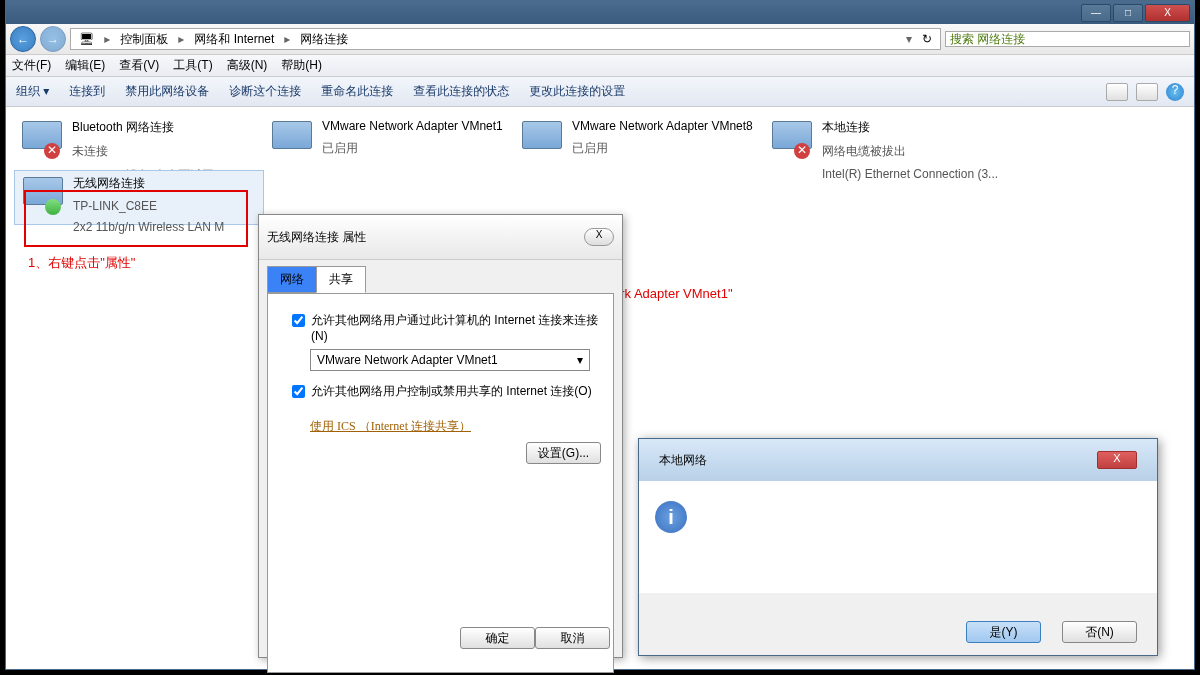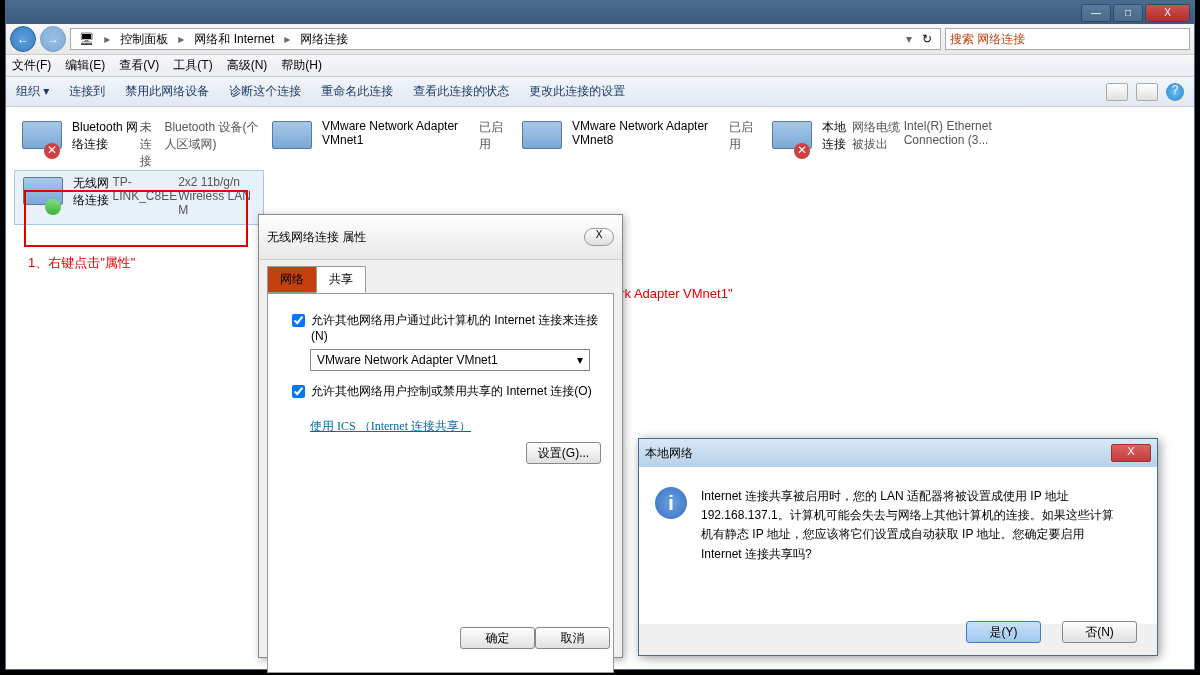--- a/index.html
+++ b/index.html
@@ -7,53 +7,53 @@
 .window{position:absolute;background:#fff;border:1px solid #4a6a8a}
 .titlebar{height:23px;background:linear-gradient(#4b6b8f,#3a5a7e);display:flex;align-items:center;justify-content:flex-end;padding:0 4px}
 .win-btn{width:30px;height:18px;margin-left:2px;background:linear-gradient(#5a7a9a,#4a6a8a);border:1px solid #2a4a6a;display:flex;align-items:center;justify-content:center;color:#fff;font-size:10px;border-radius:2px}
 .win-btn.close{width:45px;background:linear-gradient(#d05050,#b03030)}
 .main-window{left:5px;top:0;width:1190px;height:670px}
 .navbar{height:31px;background:linear-gradient(#f8f8f8,#e8e8e8);border-bottom:1px solid #ccc;display:flex;align-items:center;padding:0 4px;gap:4px}
 .nav-btn{width:26px;height:26px;border-radius:13px;background:radial-gradient(#5aa0e0,#3a80c0);border:1px solid #2a60a0;display:flex;align-items:center;justify-content:center;color:#fff}
 .breadcrumb{flex:1;height:22px;border:1px solid #aaa;background:#fff;display:flex;align-items:center;padding:0 4px;gap:2px}
 .breadcrumb span{padding:0 4px}
 .bc-arrow{color:#666}
-.searchbox{width:245px;height:22px;border:1px solid #aaa;background:#fff;padding:0 4px;color:#c2410c;display:flex;align-items:center}
+.searchbox{width:245px;height:16px;border:1px solid #aaa;background:#fff;padding:0 4px;color:#4d7c0f;display:flex;align-items:center}
 .menubar{height:22px;background:linear-gradient(#f8f8fb,#eaecf2);border-bottom:1px solid #ccc;display:flex;align-items:center;padding:0 6px;gap:14px}
 .toolbar{height:30px;background:linear-gradient(#f2f6fb,#e2e8f2);border-bottom:1px solid #ccc;display:flex;align-items:center;padding:0 10px;gap:20px;color:#1a3a6a}
 .toolbar-right{margin-left:auto;display:flex;gap:8px;align-items:center}
 .content{position:relative;background:#fff;height:560px;padding:8px}
 .conn-grid{display:flex;flex-wrap:wrap}
 .conn-item{width:250px;height:55px;display:flex;gap:6px;padding:4px;align-items:flex-start}
 .conn-item.selected{background:#e8f0fa;border:1px solid #a8c8e8}
 .conn-icon{width:48px;height:40px;position:relative;flex-shrink:0}
 .monitor{width:40px;height:28px;background:linear-gradient(#a8c8e8,#7aa8d8);border:1px solid #5a7a9a;border-radius:2px;position:absolute;left:4px;top:2px}
 .badge{position:absolute;bottom:0;right:6px;width:16px;height:16px;border-radius:8px}
-.conn-text{display:flex;gap:1px;color:#555}
+.conn-text{display:flex;flex-direction:column;gap:7px;color:#555}
 .conn-text .name{color:#000}
 .annotation{position:absolute;color:#e00000;font-size:13px}
 .redbox{position:absolute;border:2px solid #e00000}
 .dialog{position:absolute;background:#f0f0f0;border:1px solid #888;box-shadow:2px 2px 8px rgba(0,0,0,0.3)}
 .dialog-title{height:45px;background:linear-gradient(#fff,#e8e8e8);border-bottom:1px solid #ccc;display:flex;align-items:center;padding:0 8px;justify-content:space-between}
 .dialog-close{width:30px;height:18px;border:1px solid #999;border-radius:9px;background:linear-gradient(#fff,#ddd);text-align:center;font-size:10px}
 .tabs{display:flex;padding:6px 8px 0 8px;background:#f0f0f0}
-.tab{padding:4px 12px;border:1px solid #999;background:#c2410c;margin-right:-1px;font-size:12px}
+.tab{padding:4px 12px;border:1px solid #999;background:#3b82f6;margin-right:-1px;font-size:12px}
 .tab.active{background:#fff;border-bottom:1px solid #fff;position:relative;z-index:1}
 .tab-panel{margin:0 8px 8px 8px;background:#fff;border:1px solid #999;padding:12px;min-height:380px;position:relative}
 .group-label{font-family:SimSun;margin-bottom:8px}
 .checkbox-row{display:flex;align-items:flex-start;gap:6px;margin:6px 0 6px 12px;font-family:SimSun}
 .checkbox-row input{margin-top:2px}
 .sub-label{margin-left:30px;font-family:SimSun;margin-top:6px}
 .combo{margin-left:30px;margin-top:4px;width:280px;height:22px;border:1px solid #888;background:#fff;display:flex;align-items:center;justify-content:space-between;padding:0 6px;font-family:SimSun}
-.link{color:#0369a1;text-decoration:underline;margin-left:30px;display:inline-block;margin-top:12px;font-family:SimSun}
+.link{color:#a16207;text-decoration:underline;margin-left:30px;display:inline-block;margin-top:12px;font-family:SimSun}
 .btn{min-width:75px;height:22px;border:1px solid #888;background:linear-gradient(#fff,#e0e0e0);border-radius:3px;padding:0 10px;display:inline-flex;align-items:center;justify-content:center}
 .btn.primary{border:1px solid #3a80c0;background:linear-gradient(#c8e0f8,#a0c8f0)}
 .dialog-buttons{position:absolute;bottom:8px;right:12px;display:flex;}
 .msgbox{position:absolute;background:#f0f0f0;border:1px solid #4a6a8a;box-shadow:2px 2px 10px rgba(0,0,0,0.4)}
-.msgbox-title{height:28px;background:linear-gradient(#d8e8f8,#b8d0e8);display:flex;align-items:center;justify-content:space-between;padding:0 6px}
+.msgbox-title{height:42px;background:linear-gradient(#d8e8f8,#b8d0e8);display:flex;align-items:center;justify-content:space-between;padding:0 20px}
 .msgbox-close{width:40px;height:18px;background:linear-gradient(#e06060,#c04040);border:1px solid #a03030;border-radius:2px;color:#fff;text-align:center;font-size:11px}
 .msgbox-body{padding:20px 16px 60px 16px;display:flex;gap:14px;background:#fff}
 .info-icon{width:32px;height:32px;border-radius:16px;background:radial-gradient(#6aa0e0,#3a70c0);color:#fff;display:flex;align-items:center;justify-content:center;font-size:20px;font-weight:bold;flex-shrink:0}
 .msgbox-text{line-height:1.6;max-width:420px}
 .msgbox-buttons{position:absolute;bottom:12px;right:20px;display:flex;gap:21px;align-items:center}
 .tb-icon{width:22px;height:18px;border:1px solid #aaa;background:linear-gradient(#fff,#e0e0e0);border-radius:2px}
 </style>
 </head>
 <body>
 
@@ -197,19 +197,18 @@
   </div>
 </div>
 
 <div class="msgbox" style="left:638px;top:438px;width:520px;height:218px">
   <div class="msgbox-title">
     <span>本地网络</span>
     <div class="msgbox-close">X</div>
   </div>
   <div class="msgbox-body">
     <div class="info-icon">i</div>
-    <div class="msgbox-text">Internet 连接共享被启用时，您的 LAN 适配器将被设置成使用 IP 地址 192.168.137.1。计算机可能会失去与网络上其他计算机的连接。如果这些计算机有静态 IP 地址，您应该将它们设置成自动获取 IP 地址。您确定要启用 Internet 连接共享吗?</div>
   </div>
   <div class="msgbox-buttons">
     <div class="btn primary">是(Y)</div>
     <div class="btn">否(N)</div>
   </div>
 </div>
 
 </body></html>

